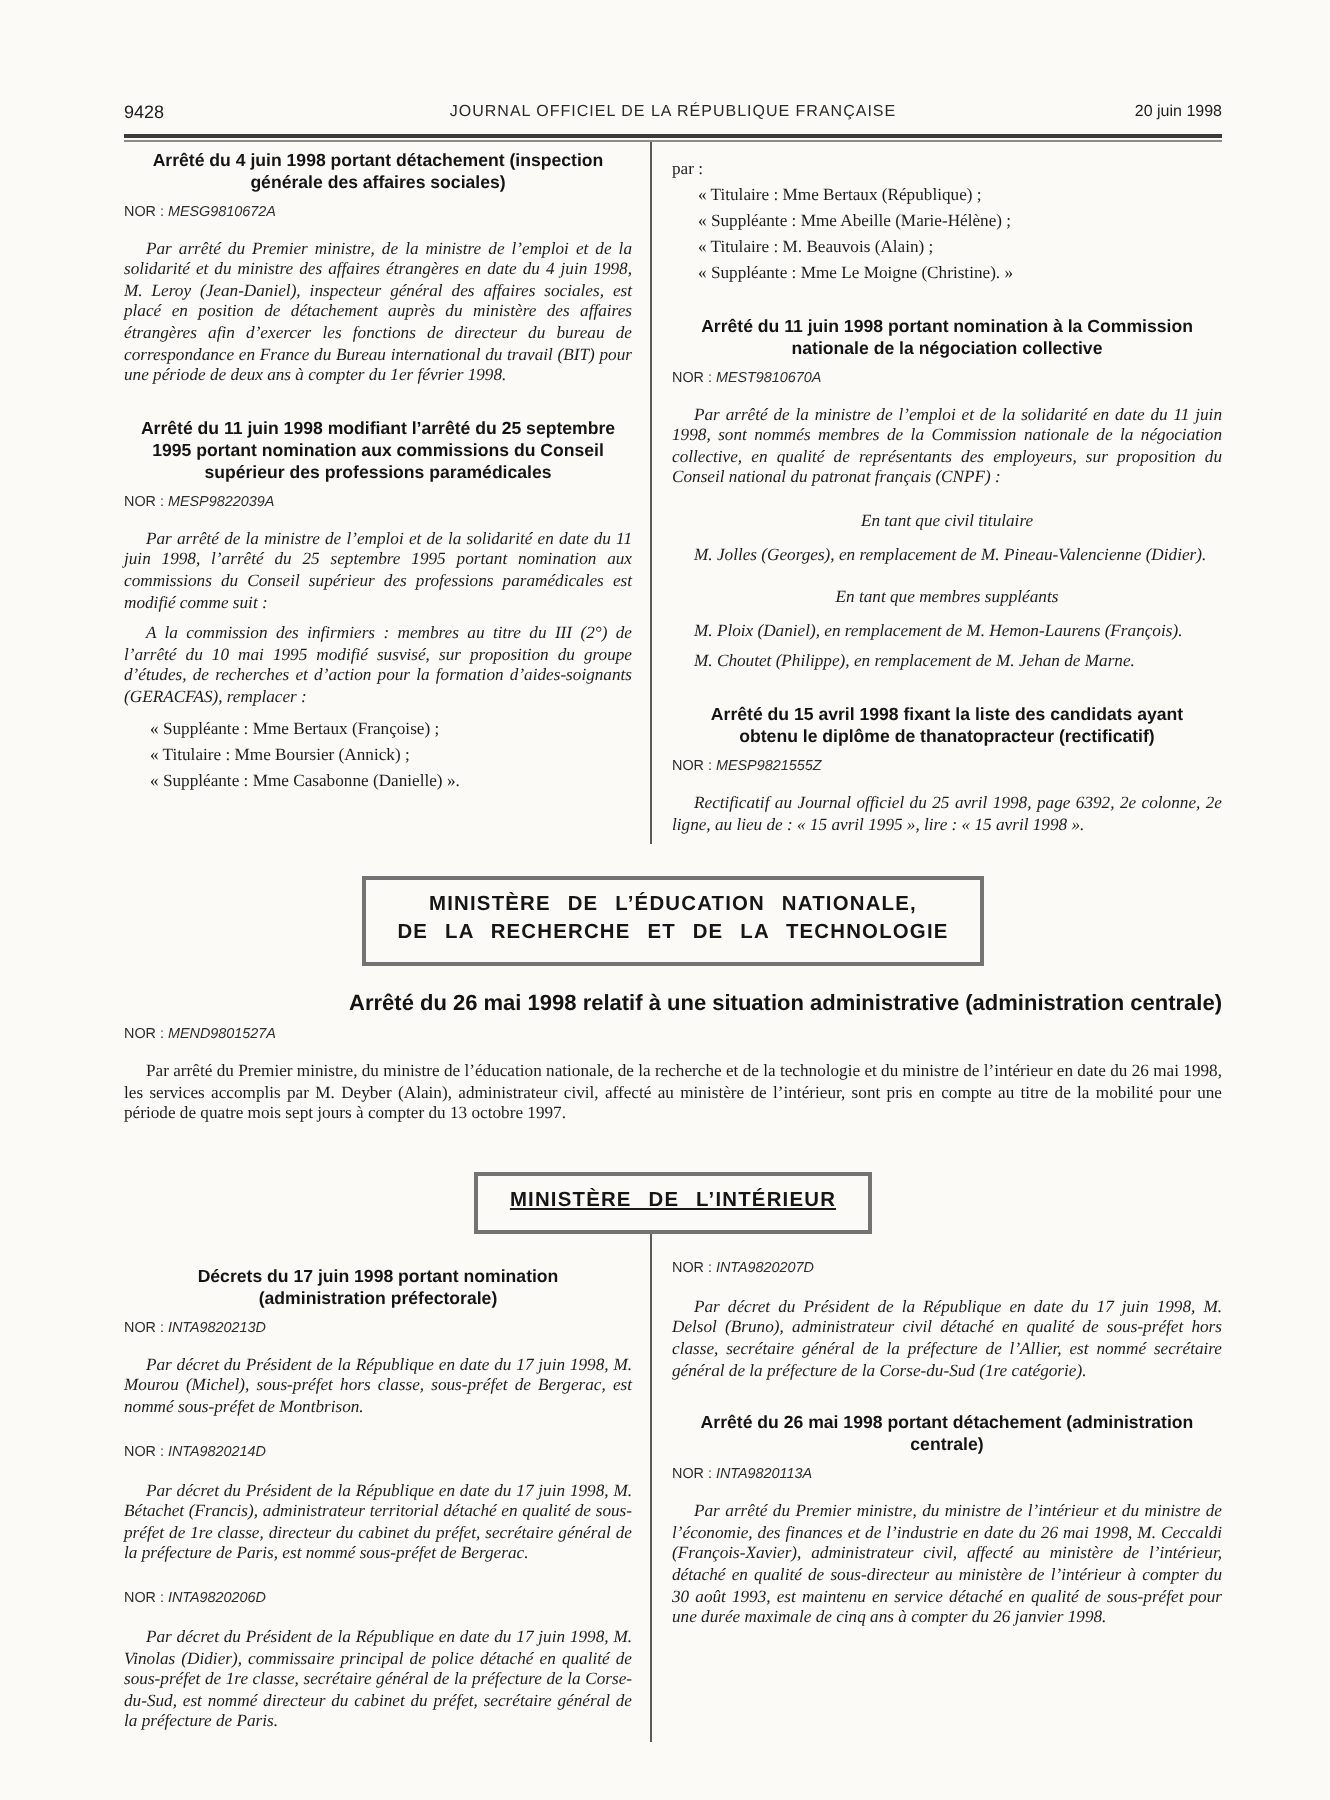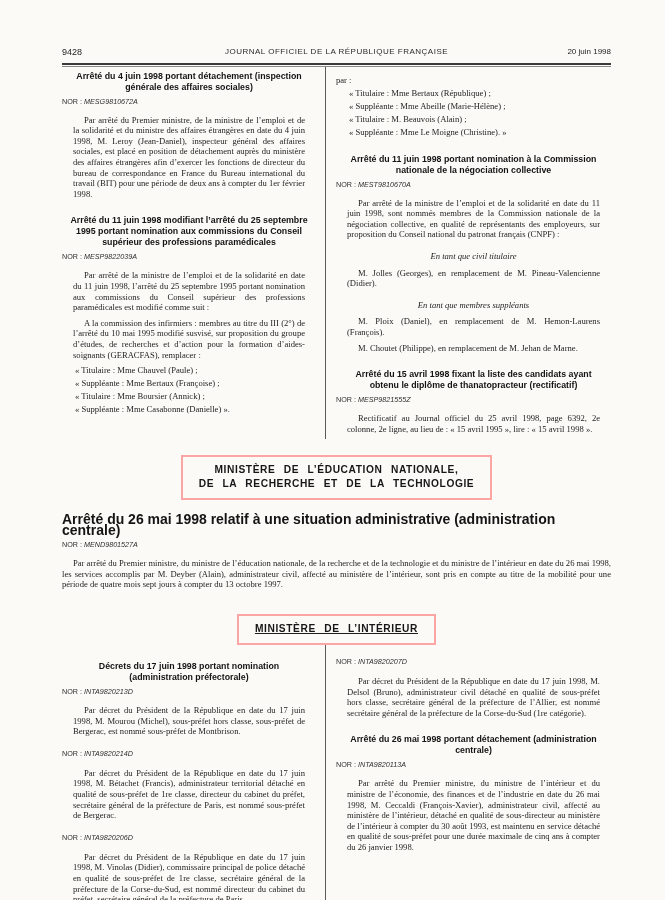--- a/index.html
+++ b/index.html
@@ -11,22 +11,23 @@
     font-size: 8.6px;
     line-height: 10.6px;
     overflow: hidden;
     position: relative;
   }
   .page { position: absolute; left: 62px; top: 0; width: 549px; }
 
   
   .header {
     display: flex; align-items: flex-end;
-    padding-top: 47px;
-    font-family: "Liberation Sans", sans-serif;
+    padding-top: 35px;
+    font-family: "Liberation Sans", sans-serif;
+    margin-top: 16px;
   }
   .header .pnum { width: 90px; font-size: 9px; }
   .header .jtitle { flex: 1; text-align: center; font-size: 8px; letter-spacing: 0.5px; color: #2a2a2a; }
   .header .hdate { width: 90px; text-align: right; font-size: 8px; }
   .rule-thick { margin-top: 5px; height: 2px; background: #3b3b3b; }
   .rule-thin  { margin-top: 1px; height: 1px; background: #8a8a88; }
 
   
   .cols { display: flex; align-items: stretch; }
   .col-l { width: 263px; padding-right: 9px; box-sizing: border-box; }
@@ -44,45 +45,45 @@
   }
   .art-title.first { margin-top: 4px; }
   .nor {
     font-family: "Liberation Sans", sans-serif;
     font-size: 7.2px; line-height: 9px;
     margin: 4px 0 9px;
     color: #2e2e2e;
   }
   .nor .val { font-style: italic; }
   .nor.mid { margin: 12px 0 10px; }
-  .para { text-align: justify; text-indent: 11px; margin: 5px 11px; }
+  .para { text-align: justify; text-indent: 11px; margin: 5px 0; font-style: italic; }
   .intro { margin: 8px 0 1px; }
   .quote { margin: 2.5px 0 2.5px 13px; }
   .subhead { text-align: center; font-style: italic; margin: 11px 0 6px; }
 
   
   .banner-wrap { display: flex; justify-content: center; }
   .banner-wrap.edu { margin-top: 16px; }
   .banner-wrap.int { margin-top: 24px; text-decoration: underline; }
   .banner {
-    border: 2px solid #fca5a5;
+    border: 2px solid #737373;
     background: #fbfaf7;
     padding: 6px 16px 7px;
     font-family: "Liberation Sans", sans-serif;
     font-weight: bold;
     font-size: 10.2px; line-height: 14px;
     letter-spacing: 0.6px;
     word-spacing: 5px;
     text-align: center;
     color: #161616;
   }
   .fullwidth-title {
     font-family: "Liberation Sans", sans-serif;
-    font-weight: bold; font-size: 14px; line-height: 11px;
-    text-align: left; margin: 14px 0 3px; color: #141414;
+    font-weight: bold; font-size: 11px; line-height: 11px;
+    text-align: right; margin: 14px 0 3px; color: #141414;
   }
   .fw-para { text-align: justify; text-indent: 11px; margin: 6px 0 0; }
 </style>
 </head>
 <body>
 
 <div class="page">
 
   <div class="header">
     <div class="pnum">9428</div>
@@ -102,21 +103,20 @@
       </div>
       <p class="para">Par arrêté du Premier ministre, de la ministre de l’emploi et de la solidarité et du ministre des affaires étrangères en date du 4 juin 1998, M. Leroy (Jean-Daniel), inspecteur général des affaires sociales, est placé en position de détachement auprès du ministère des affaires étrangères afin d’exercer les fonctions de directeur du bureau de correspondance en France du Bureau international du travail (BIT) pour une période de deux ans à compter du 1er février 1998.</p>
 
       <div class="art-title">Arrêté du 11 juin 1998 modifiant l’arrêté du 25 septembre 1995 portant nomination aux commissions du Conseil supérieur des professions paramédicales</div>
       <div class="nor">
         <span>NOR :</span>
         <span class="val">MESP9822039A</span>
       </div>
       <p class="para">Par arrêté de la ministre de l’emploi et de la solidarité en date du 11 juin 1998, l’arrêté du 25 septembre 1995 portant nomination aux commissions du Conseil supérieur des professions paramédicales est modifié comme suit :</p>
       <p class="para">A la commission des infirmiers : membres au titre du III (2°) de l’arrêté du 10 mai 1995 modifié susvisé, sur proposition du groupe d’études, de recherches et d’action pour la formation d’aides-soignants (GERACFAS), remplacer :</p>
-      <div class="quote">« Titulaire : Mme Chauvel (Paule) ;</div>
       <div class="quote">« Suppléante : Mme Bertaux (Françoise) ;</div>
       <div class="quote">« Titulaire : Mme Boursier (Annick) ;</div>
       <div class="quote">« Suppléante : Mme Casabonne (Danielle) ».</div>
     </div>
 
     <div class="vdiv"></div>
 
     <div class="col-r">
       <div class="intro">par :</div>
       <div class="quote">« Titulaire : Mme Bertaux (République) ;</div>

